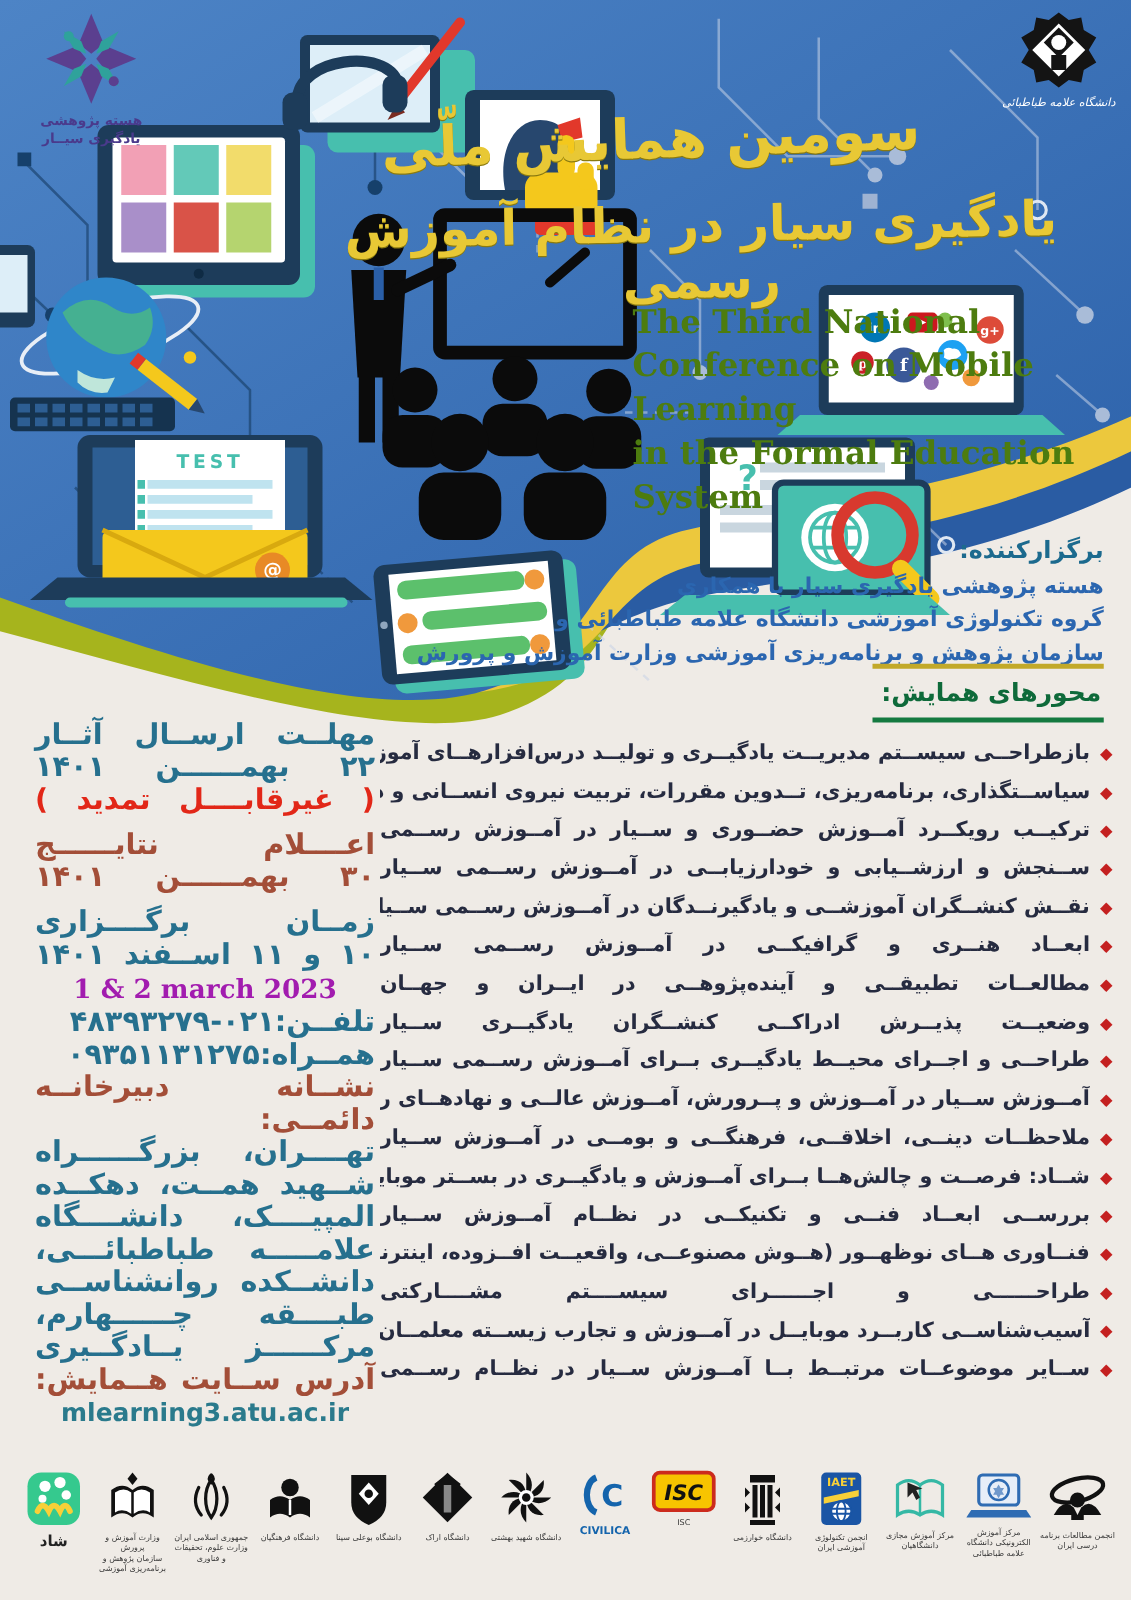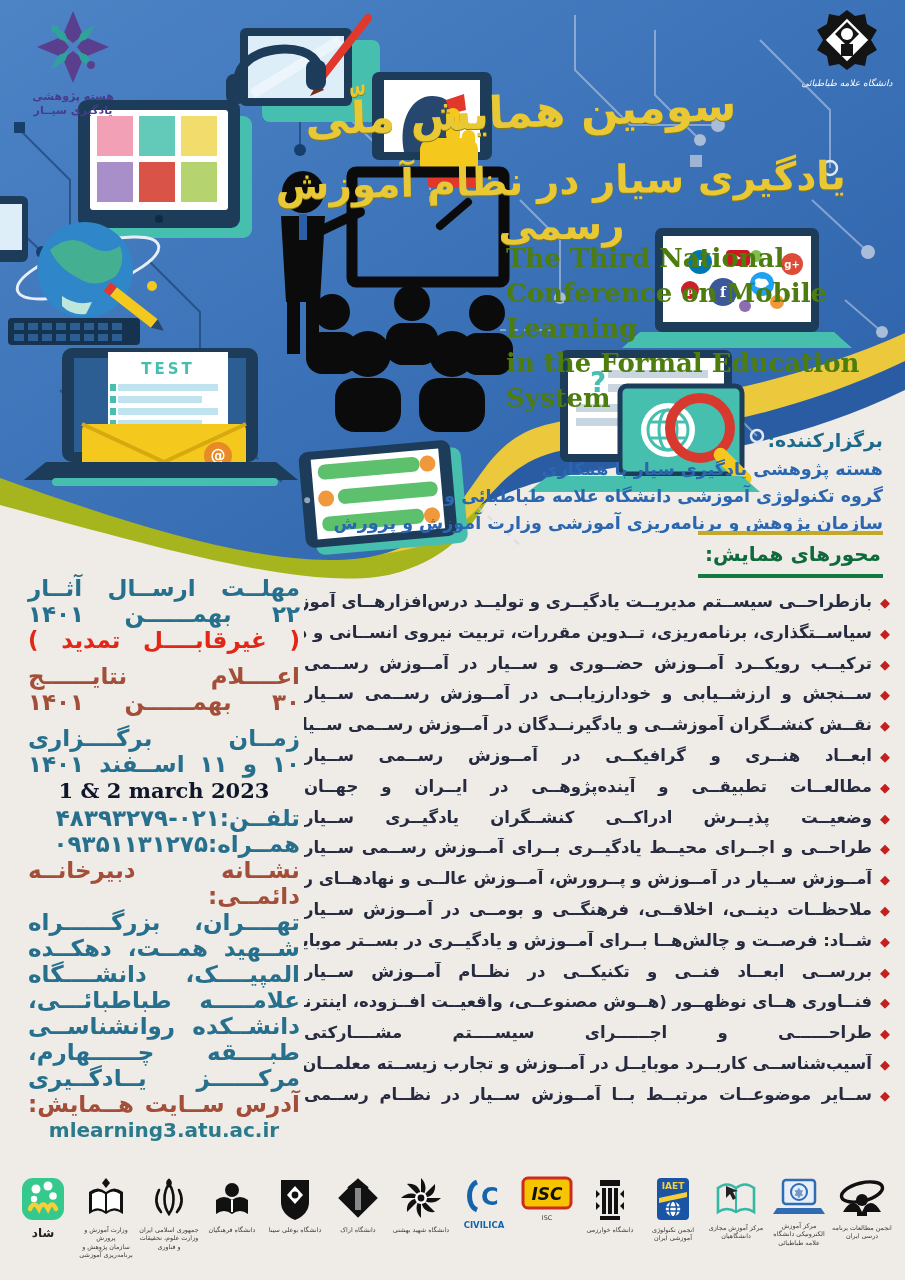--- a/index.html
+++ b/index.html
@@ -34,21 +34,21 @@
   .topics{position:absolute;top:592px;right:15px;width:586px;direction:rtl;}
   .topic{display:flex;align-items:baseline;height:30.8px;}
   .topic .b{color:#c42020;font-size:13px;margin-left:8px;flex:0 0 auto;}
   .topic .t{flex:1;color:#262b40;font-weight:bold;font-size:16.5px;
             text-align:justify;text-align-last:justify;white-space:nowrap;overflow:hidden;}
   
   .sidebar{position:absolute;top:575px;left:28px;width:272px;direction:rtl;}
   .sb{font-weight:bold;font-size:23px;line-height:26px;text-align:justify;text-align-last:justify;}
   .teal{color:#26708e;} .rust{color:#a34e38;} .redl{color:#e22718;}
   .gap{height:10px;}
-  .march{font-family:"DejaVu Serif",serif;font-weight:bold;color:#0f172a;font-size:21px;
+  .march{font-family:"DejaVu Serif",serif;font-weight:bold;color:#a21caf;font-size:21px;
          direction:ltr;text-align:center;line-height:28px;}
   .url{font-family:"DejaVu Sans",sans-serif;font-weight:bold;color:#2a7a8c;font-size:20px;
        direction:ltr;text-align:center;line-height:26px;}
   
   .footer{position:absolute;left:12px;right:12px;bottom:8px;height:96px;display:flex;
           justify-content:space-between;align-items:flex-start;}
   .flogo{width:62px;text-align:center;}
   .flogo .cap{font-size:6.4px;color:#3a3a3a;line-height:1.3;white-space:pre-line;direction:rtl;}
   .flogo .cap.big{font-size:12px;font-weight:bold;color:#222;}
   .flogo .cap.blue{color:#1464ac;font-weight:bold;font-size:8.5px;}

